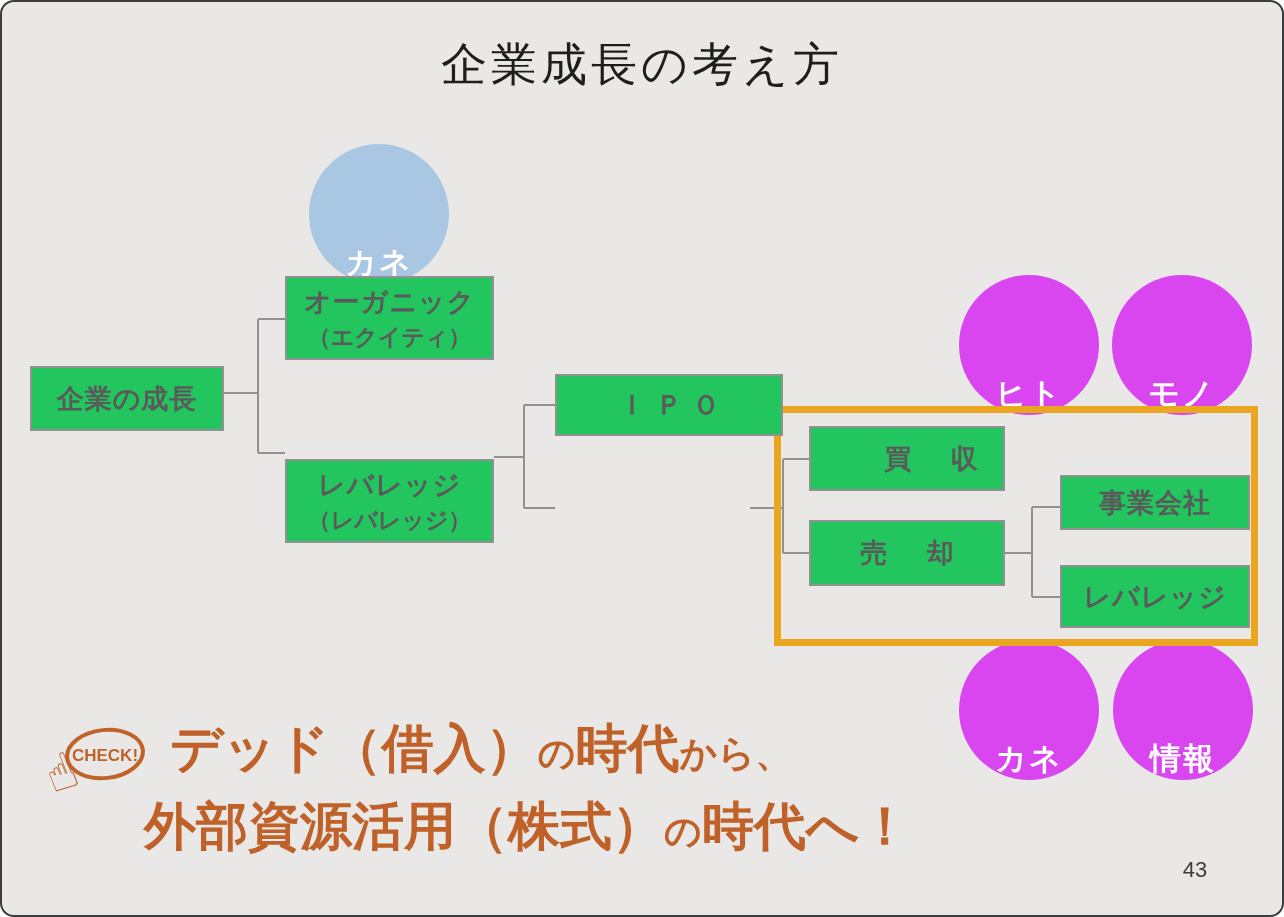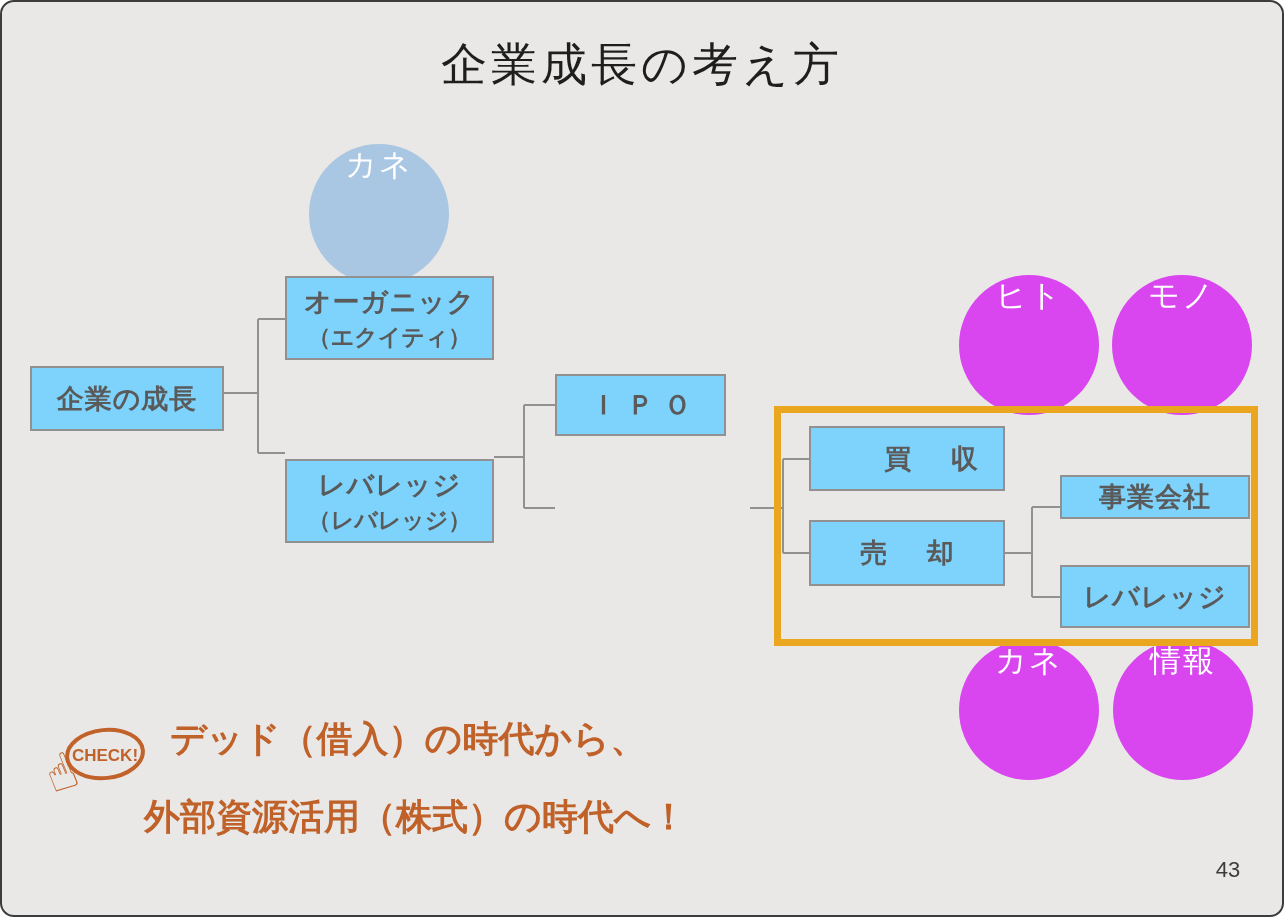--- a/index.html
+++ b/index.html
@@ -15,51 +15,51 @@
   }
   .title{
     position:absolute;left:0;top:32px;width:100%;
     text-align:center;
     font-size:46px;letter-spacing:4px;font-weight:500;
     color:#1e1e1e;
   }
   svg.connectors{position:absolute;left:0;top:0;}
   .circle{
     position:absolute;width:140px;height:140px;border-radius:50%;
-    display:flex;align-items:flex-start;justify-content:center;
-    color:#ffffff;font-weight:normal;font-size:31px;letter-spacing:2px;
+    display:flex;align-items:flex-end;justify-content:center;
+    color:#ffffff;font-weight:bold;font-size:31px;letter-spacing:2px;
   }
   .circle.blue{background:#a9c6e2;}
   .circle.orange{background:#d946ef;}
   .frame{
     position:absolute;left:772px;top:404px;width:484px;height:240px;
     border:7px solid #e9a61e;box-sizing:border-box;
   }
   .node{
     position:absolute;
-    background:#7dd3fc;border:2px solid #919191;box-sizing:border-box;
+    background:#22c55e;border:2px solid #919191;box-sizing:border-box;
     display:flex;flex-direction:column;align-items:center;justify-content:center;
     color:#5a5a5a;font-weight:bold;
   }
   .node .main{font-size:27px;letter-spacing:1px;}
   .node .sub{font-size:23px;margin-top:2px;}
   .node.spread .main{letter-spacing:10px;margin-left:10px;}
   .node.wide .main{letter-spacing:16px;margin-left:16px;}
   .callout-line{position:absolute;white-space:nowrap;color:#bf6128;font-weight:bold;}
-  .callout-line .big{font-size:36px;}
+  .callout-line .big{font-size:52px;}
   .callout-line .small{font-size:37px;}
   .check-badge{position:absolute;left:50px;top:718px;}
   .hand{
     position:absolute;left:44px;top:742px;
     font-size:50px;color:#c0622a;
     transform:rotate(-22deg);
     font-family:"DejaVu Sans",sans-serif;
   }
   .pagenum{
-    position:absolute;left:1201px;top:855px;width:50px;
+    position:absolute;left:1168px;top:855px;width:50px;
     text-align:center;font-size:22px;color:#3c3c3c;
   }
 </style>
 </head>
 <body>
 
 <div class="slide">
 
   <div class="title">企業成長の考え方</div>
 
@@ -113,34 +113,34 @@
   <div class="node" style="left:283px;top:274px;width:209px;height:84px;">
     <span class="main">オーガニック</span>
     <span class="sub">（エクイティ）</span>
   </div>
 
   <div class="node" style="left:283px;top:409px;width:209px;height:84px;margin-top:48px;">
     <span class="main">レバレッジ</span>
     <span class="sub">（レバレッジ）</span>
   </div>
 
-  <div class="node spread" style="left:553px;top:372px;width:171px;height:62px;">
+  <div class="node spread" style="left:553px;top:372px;width:228px;height:62px;">
     <span class="main">ＩＰＯ</span>
   </div>
 
 
   <div class="node wide" style="left:807px;top:424px;width:196px;height:65px;padding-left:48px;">
     <span class="main">買 収</span>
   </div>
 
   <div class="node wide" style="left:807px;top:518px;width:196px;height:66px;">
     <span class="main">売 却</span>
   </div>
 
-  <div class="node" style="left:1058px;top:473px;width:190px;height:44px;">
+  <div class="node" style="left:1058px;top:473px;width:190px;height:55px;">
     <span class="main">事業会社</span>
   </div>
 
   <div class="node" style="left:1058px;top:563px;width:190px;height:63px;">
     <span class="main">レバレッジ</span>
   </div>
 
   <svg class="check-badge" width="110" height="70" viewBox="0 0 110 70">
     <ellipse cx="53" cy="34" rx="38" ry="24" fill="none" stroke="#c0622a" stroke-width="4" transform="rotate(-6 53 34)"></ellipse>
     <text x="53" y="41" text-anchor="middle" font-size="17" font-weight="bold" fill="#c0622a" font-family="Liberation Sans, DejaVu Sans, sans-serif">CHECK!</text>

